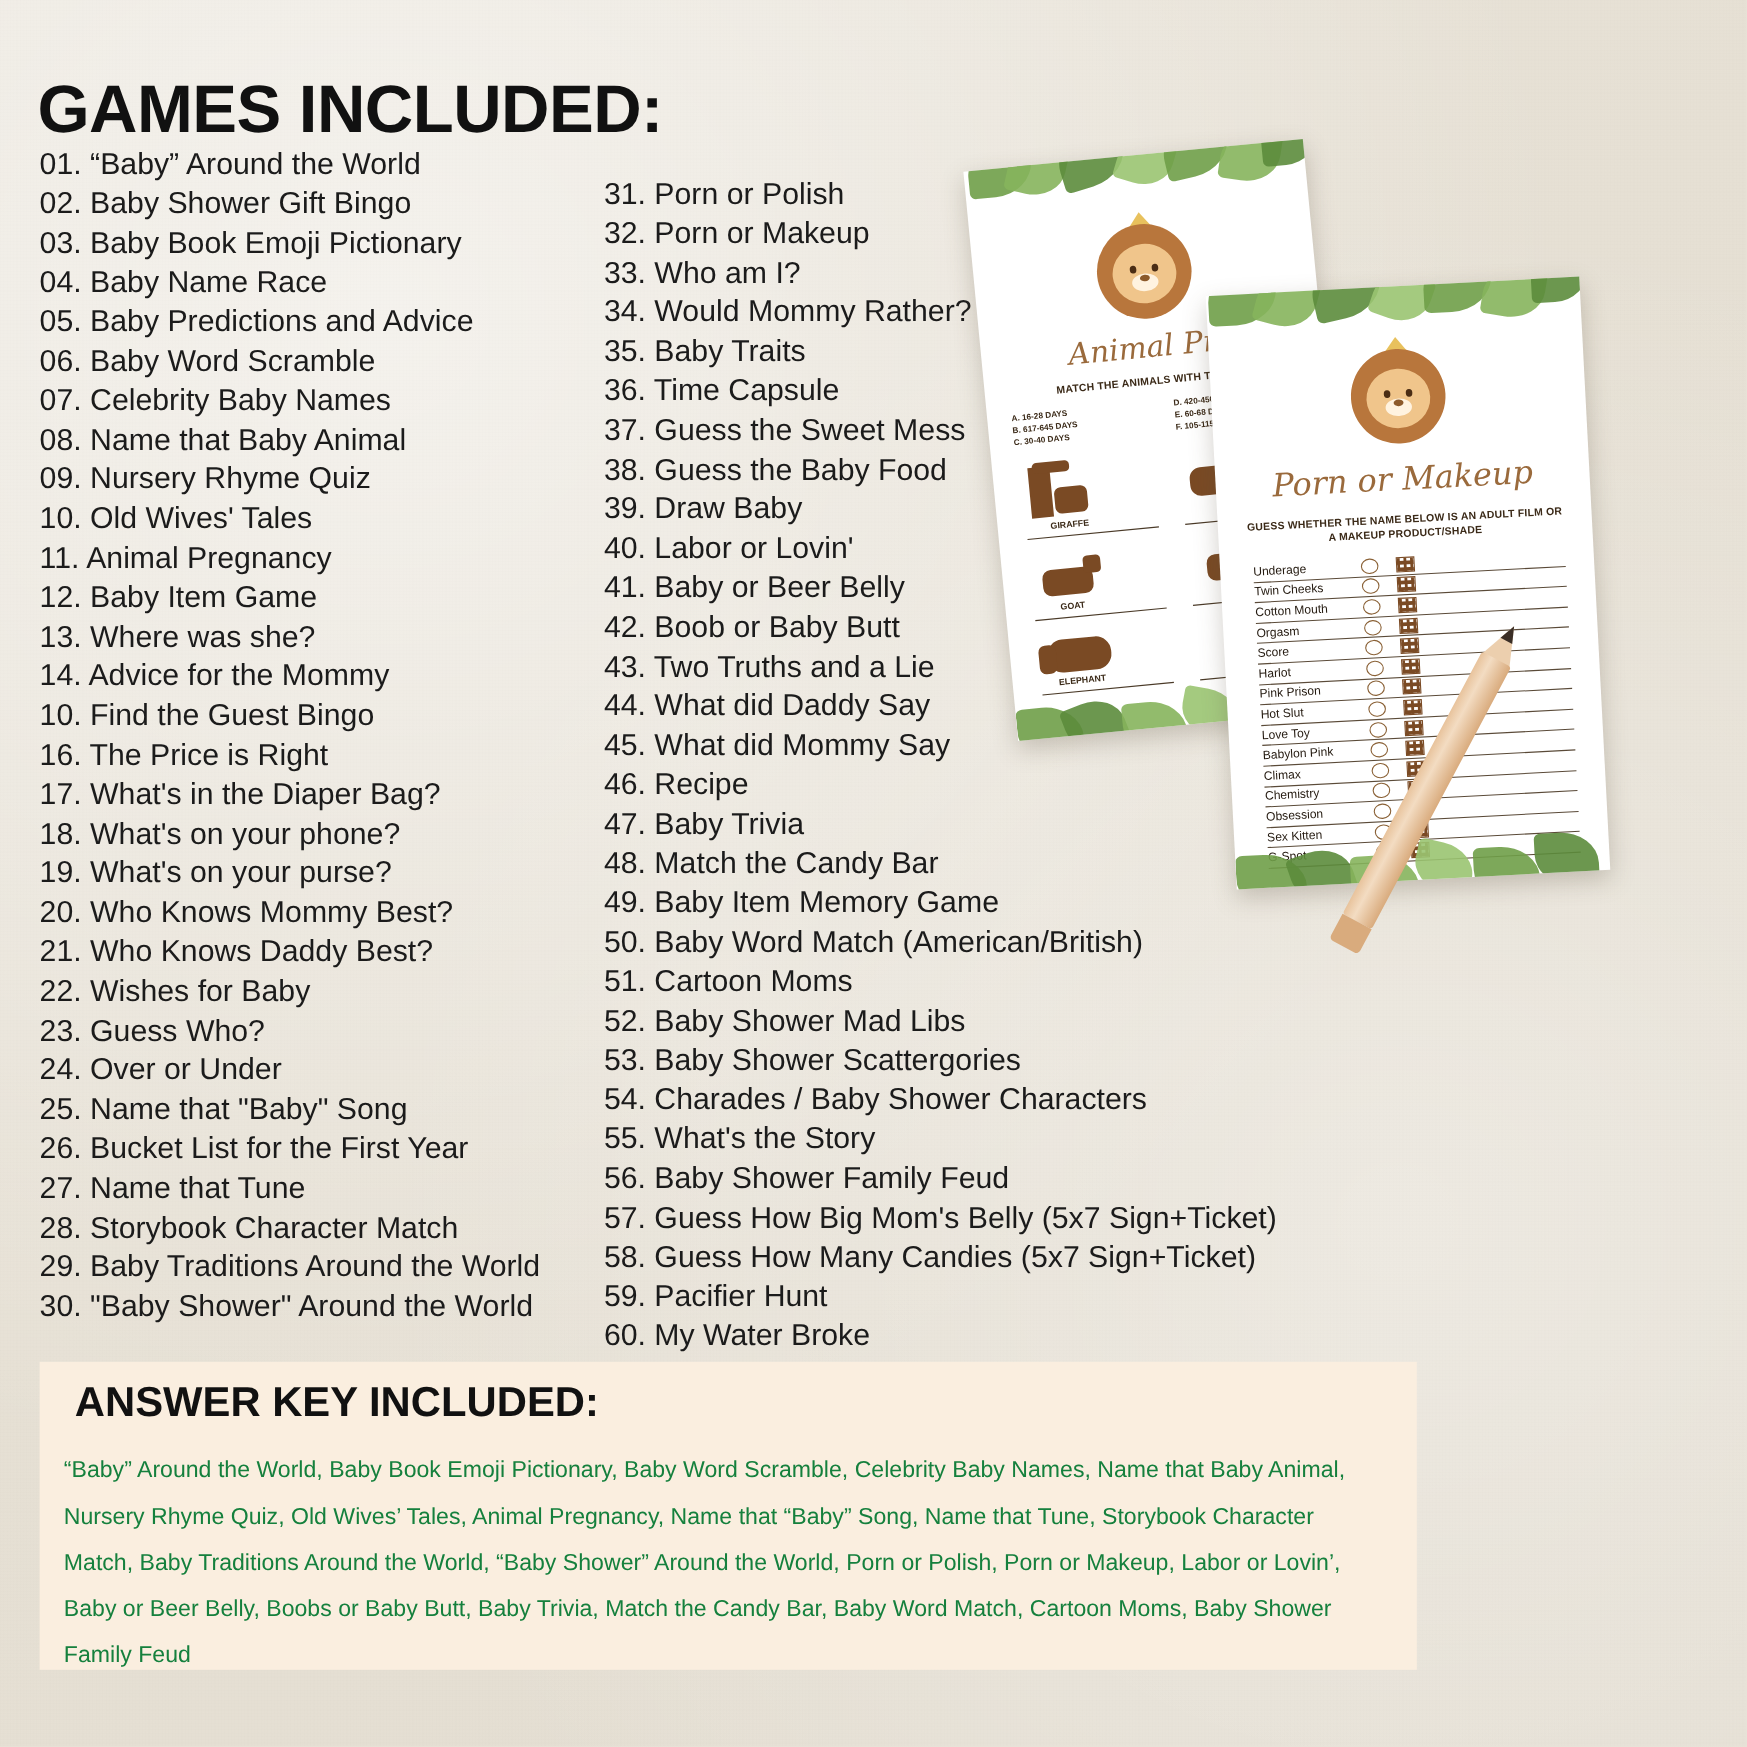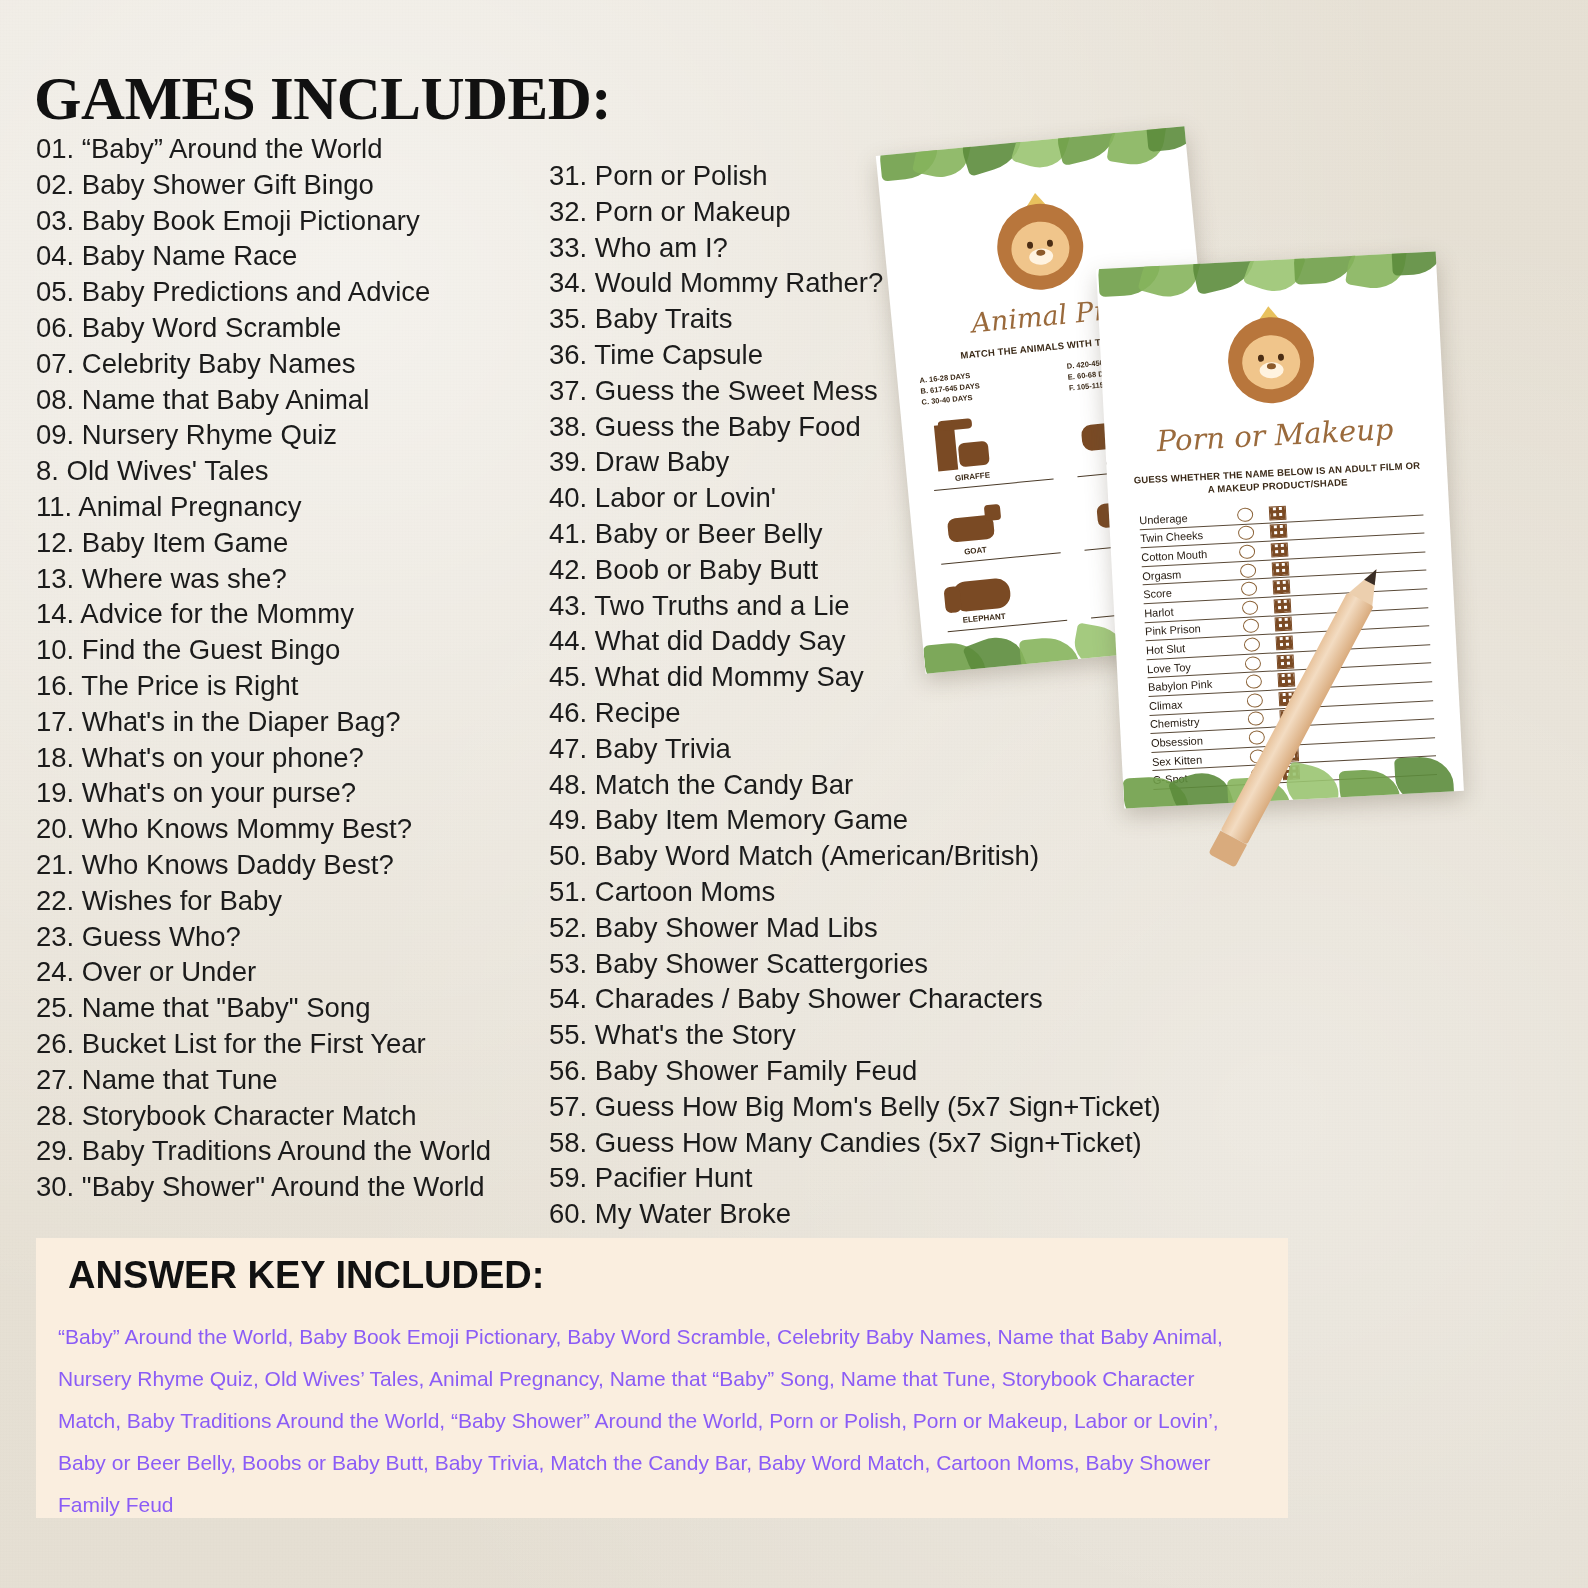--- a/index.html
+++ b/index.html
@@ -35,21 +35,20 @@
   
   #games-title {
     position: absolute;
     left: 34px;
     top: 26px;
     font-size: 61px;
     font-weight: 700;
     letter-spacing: -0.5px;
     color: #111;
     line-height: 1.05;
-    font-family: Liberation Serif, serif;
   }
 
   
   .list {
     position: absolute;
     top: 131px;
     font-size: 27.5px;
     color: #1b1b1b;
     line-height: 35.8px;
     white-space: nowrap;
@@ -299,42 +298,42 @@
     font-weight: 700;
     color: #111;
   }
   #answer-key-body {
     position: absolute;
     left: 22px;
     right: 28px;
     top: 78px;
     font-size: 21px;
     line-height: 42px;
-    color: #8b5cf6;
+    color: #15803d;
   }
 </style>
 </head>
 <body>
 
 <div class="page">
   <div class="grain"></div>
 
   <h1 id="games-title">GAMES INCLUDED:</h1>
 
   <div class="list" id="games-list-left">
       <span class="list-item">01. “Baby” Around the World</span>
       <span class="list-item">02. Baby Shower Gift Bingo</span>
       <span class="list-item">03. Baby Book Emoji Pictionary</span>
       <span class="list-item">04. Baby Name Race</span>
       <span class="list-item">05. Baby Predictions and Advice</span>
       <span class="list-item">06. Baby Word Scramble</span>
       <span class="list-item">07. Celebrity Baby Names</span>
       <span class="list-item">08. Name that Baby Animal</span>
       <span class="list-item">09. Nursery Rhyme Quiz</span>
-      <span class="list-item">8. Old Wives' Tales</span>
+      <span class="list-item">10. Old Wives' Tales</span>
       <span class="list-item">11. Animal Pregnancy</span>
       <span class="list-item">12. Baby Item Game</span>
       <span class="list-item">13. Where was she?</span>
       <span class="list-item">14. Advice for the Mommy</span>
       <span class="list-item">10. Find the Guest Bingo</span>
       <span class="list-item">16. The Price is Right</span>
       <span class="list-item">17. What's in the Diaper Bag?</span>
       <span class="list-item">18. What's on your phone?</span>
       <span class="list-item">19. What's on your purse?</span>
       <span class="list-item">20. Who Knows Mommy Best?</span>

